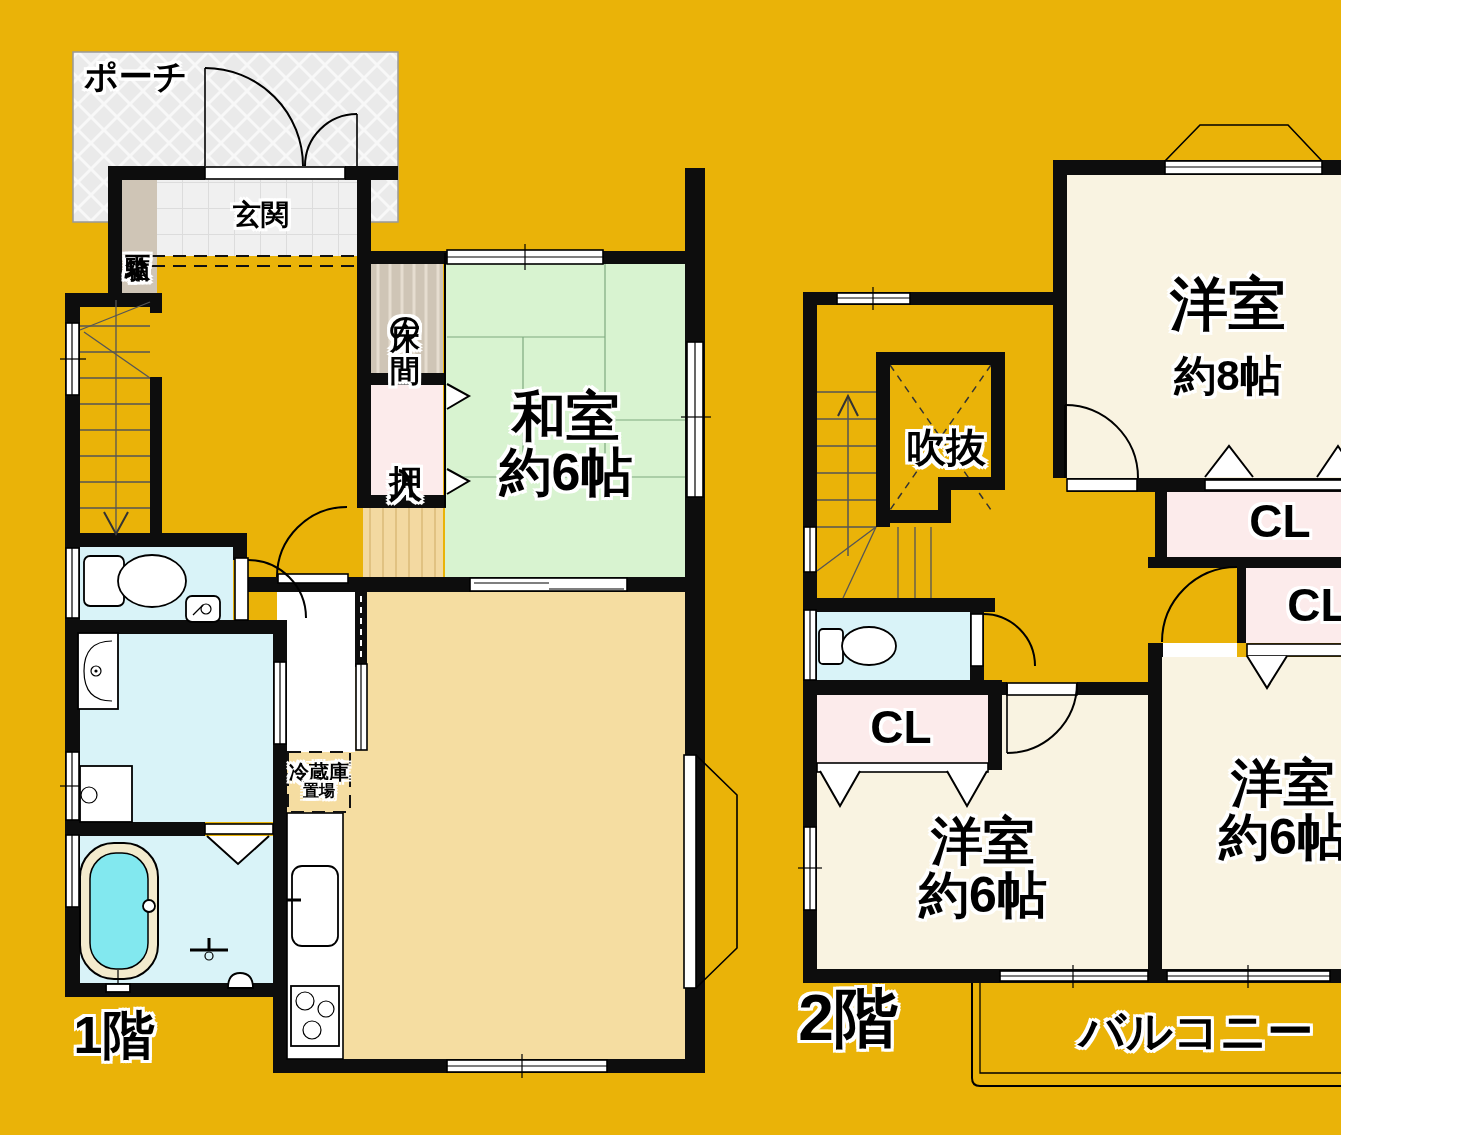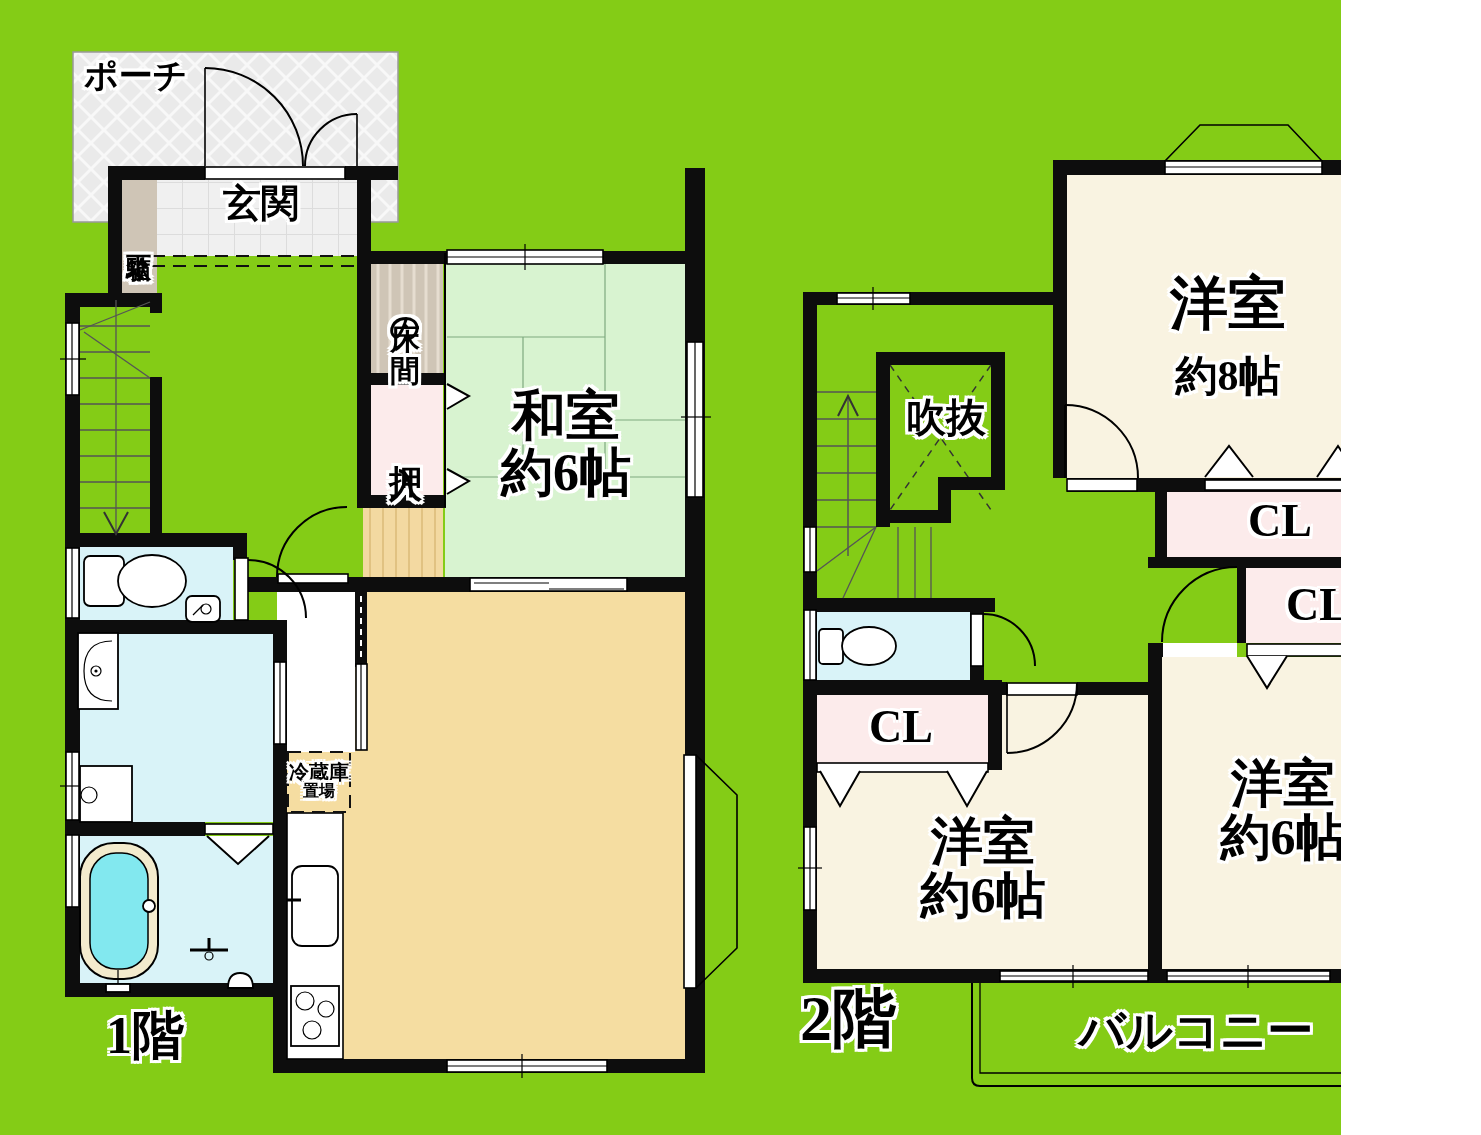--- a/index.html
+++ b/index.html
@@ -1,17 +1,17 @@
 <!DOCTYPE html>
 <html><head>
 <meta charset="utf-8">
 <style>
   html,body{margin:0;padding:0;background:#fff;}
-  #canvas{position:relative;width:1341px;height:1135px;background:#84cc16;overflow:hidden;
-          font-family:Liberation Serif, serif;}
+  #canvas{position:relative;width:1341px;height:1135px;background:#eab308;overflow:hidden;
+          font-family:Liberation Sans, sans-serif;}
   #plan-svg{position:absolute;left:0;top:0;}
   .w{fill:#0d0d0d;}
   .win{fill:#ffffff;stroke:#000;stroke-width:1.6;}
   .ln{stroke:#000;stroke-width:1.6;fill:none;}
   .thin{stroke:#000;stroke-width:1.2;fill:none;}
   .arc{stroke:#000;stroke-width:2;fill:none;}
   .tat{stroke:#7fa97f;stroke-width:1.2;}
   .st{stroke:#555;stroke-width:1.3;fill:none;}
   .fx{fill:#fff;stroke:#000;stroke-width:1.8;}
   .dash{stroke:#111;stroke-width:2;fill:none;stroke-dasharray:13 8;}
@@ -400,35 +400,35 @@
     </g>
 
     <g>
       <path d="M 972 983 L 972 1078 Q 972 1086 980 1086 L 1402 1086 Q 1410 1086 1410 1078 L 1410 983" fill="none" stroke="#000" stroke-width="2"></path>
       <path d="M 980 983 L 980 1073 L 1402 1073 L 1402 983" fill="none" stroke="#000" stroke-width="1.3"></path>
     </g>
   </g>
 </svg>
 
   <div class="lbl tl" style="left:84px;top:58px;font-size:34px;">ポーチ</div>
-  <div class="lbl" style="left:261px;top:203px;font-size:38px;">玄関</div>
+  <div class="lbl" style="left:261px;top:215px;font-size:28px;">玄関</div>
   <div class="lbl vert" style="left:138px;top:237px;font-size:25px;">下駄箱</div>
   <div class="lbl vert" style="left:405px;top:315px;font-size:30px;">床の間</div>
   <div class="lbl vert" style="left:405px;top:440px;font-size:33px;">押入</div>
   <div class="lbl" style="left:566px;top:424px;">
     <div style="font-size:54px;margin-top:40px;">和室</div>
     <div style="font-size:52px;">約6帖</div>
   </div>
   <div class="lbl" style="left:319px;top:781px;">
     <div style="font-size:20px;">冷蔵庫</div>
     <div style="font-size:16px;">置場</div>
   </div>
-  <div class="lbl" style="left:114px;top:1036px;font-size:52px;margin-left:31px;">1階</div>
-
-  <div class="lbl" style="left:946px;top:418px;font-size:40px;">吹抜</div>
+  <div class="lbl" style="left:114px;top:1036px;font-size:52px;">1階</div>
+
+  <div class="lbl" style="left:946px;top:447px;font-size:40px;">吹抜</div>
   <div class="lbl" style="left:1228px;top:336px;">
     <div style="font-size:58px;">洋室</div>
     <div style="font-size:42px;margin-top:20px;">約8帖</div>
   </div>
   <div class="lbl" style="left:1280px;top:521px;font-size:46px;">CL</div>
   <div class="lbl" style="left:1318px;top:605px;font-size:46px;">CL</div>
   <div class="lbl" style="left:901px;top:727px;font-size:46px;">CL</div>
   <div class="lbl" style="left:983px;top:868px;">
     <div style="font-size:52px;">洋室</div>
     <div style="font-size:50px;">約6帖</div>

